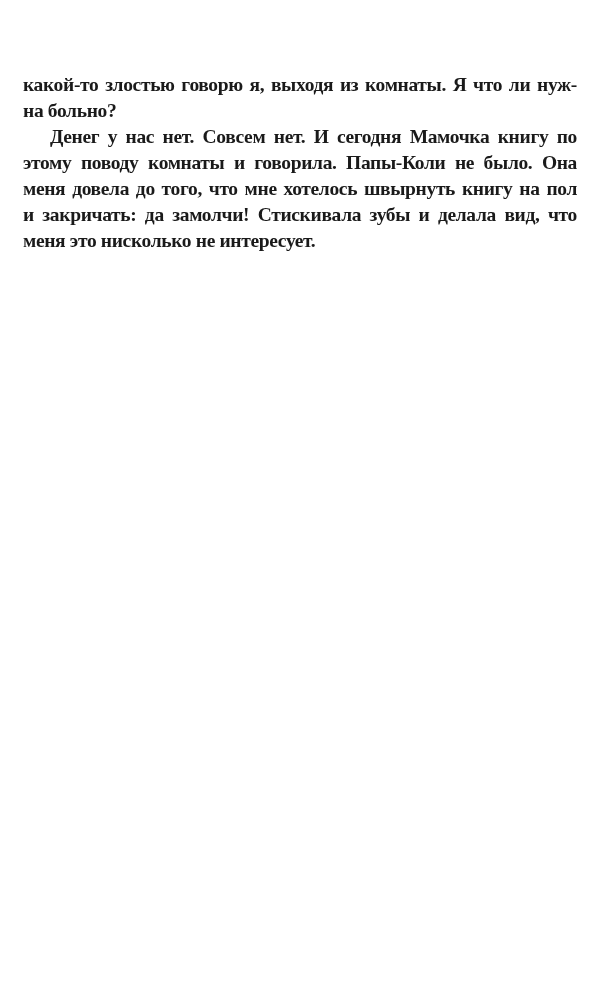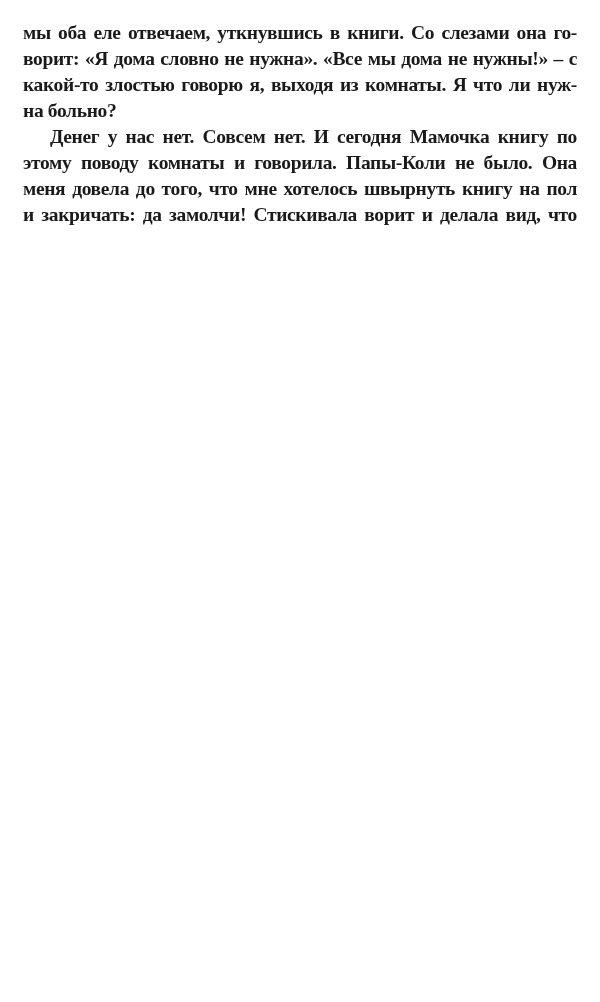--- a/index.html
+++ b/index.html
@@ -13,23 +13,22 @@
     text-align: justify; text-align-last: justify;
     letter-spacing: -0.35px;
   }
   .line.last { text-align-last: left; }
   .line.indent { left: 50px; width: 527px; }
 </style>
 </head>
 <body>
 
 <div class="page">
-  <div class="line" style="top:21px">мы оба еле отвечаем, уткнувшись в книги. Со слезами она го-</div>
-  <div class="line" style="top:47px">ворит: «Я дома словно не нужна». «Все мы дома не нужны!» – с</div>
   <div class="line" style="top:73px">какой-то злостью говорю я, выходя из комнаты. Я что ли нуж-</div>
   <div class="line last" style="top:99px">на больно?</div>
   <div class="line indent" style="top:125px">Денег у нас нет. Совсем нет. И сегодня Мамочка книгу по</div>
   <div class="line" style="top:151px">этому поводу комнаты и говорила. Папы-Коли не было. Она</div>
   <div class="line" style="top:177px">меня довела до того, что мне хотелось швырнуть книгу на пол</div>
-  <div class="line" style="top:203px">и закричать: да замолчи! Стискивала ворит и делала вид, что</div>
+  <div class="line" style="top:203px">и закричать: да замолчи! Стискивала зубы и делала вид, что</div>
+  <div class="line last" style="top:229px">меня это нисколько не интересует.</div>
 
 
 </div>
 
 </body></html>

